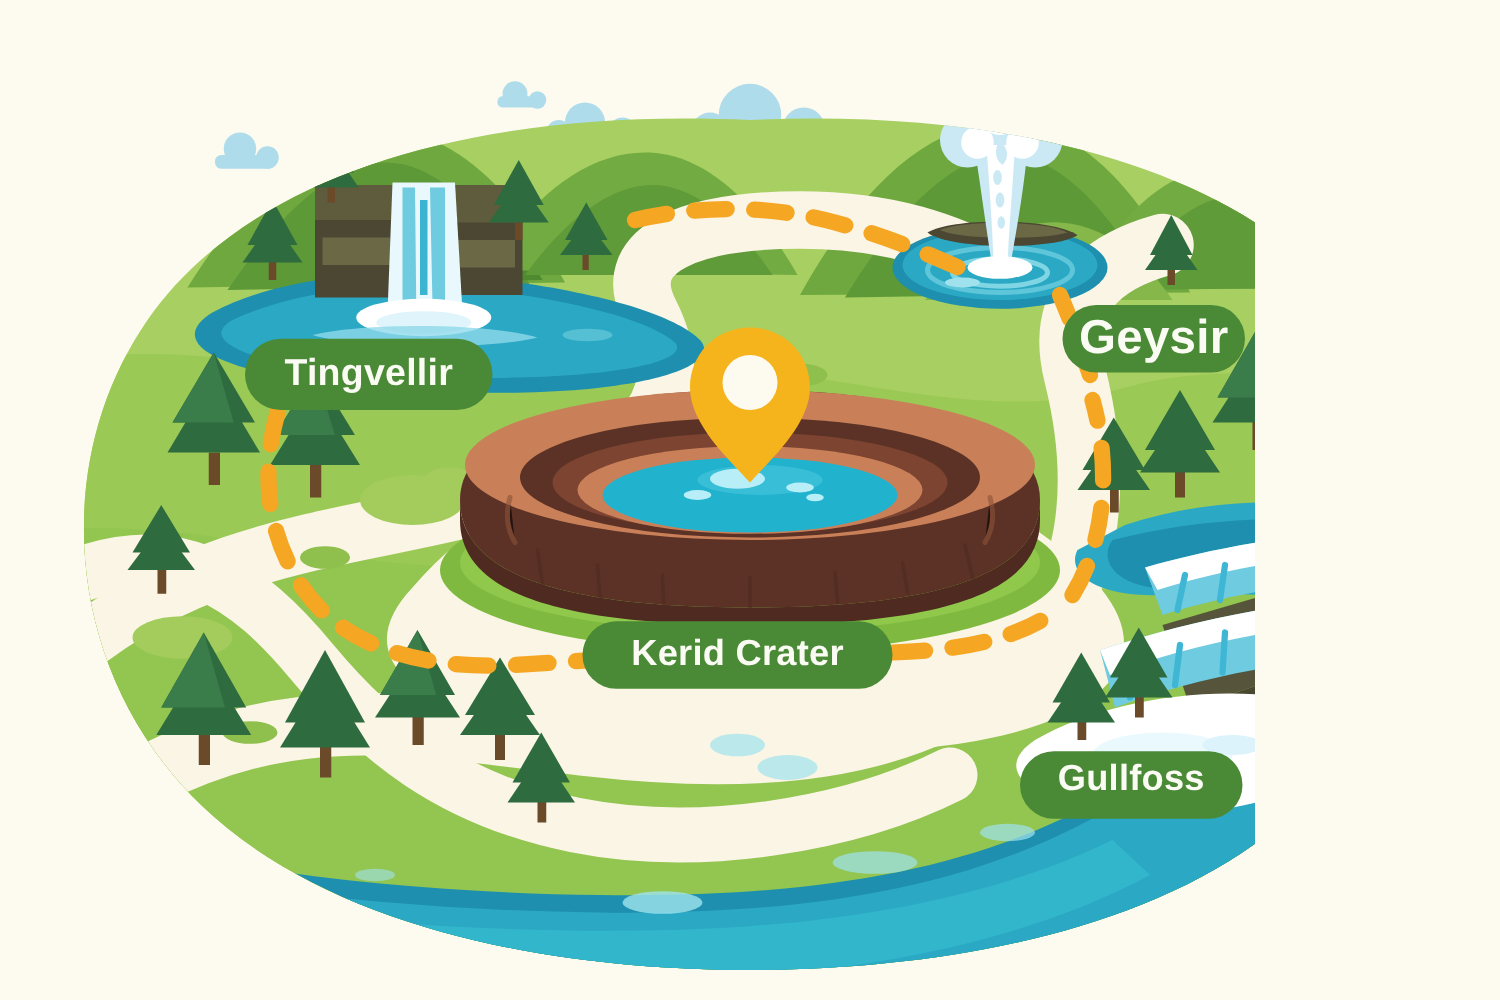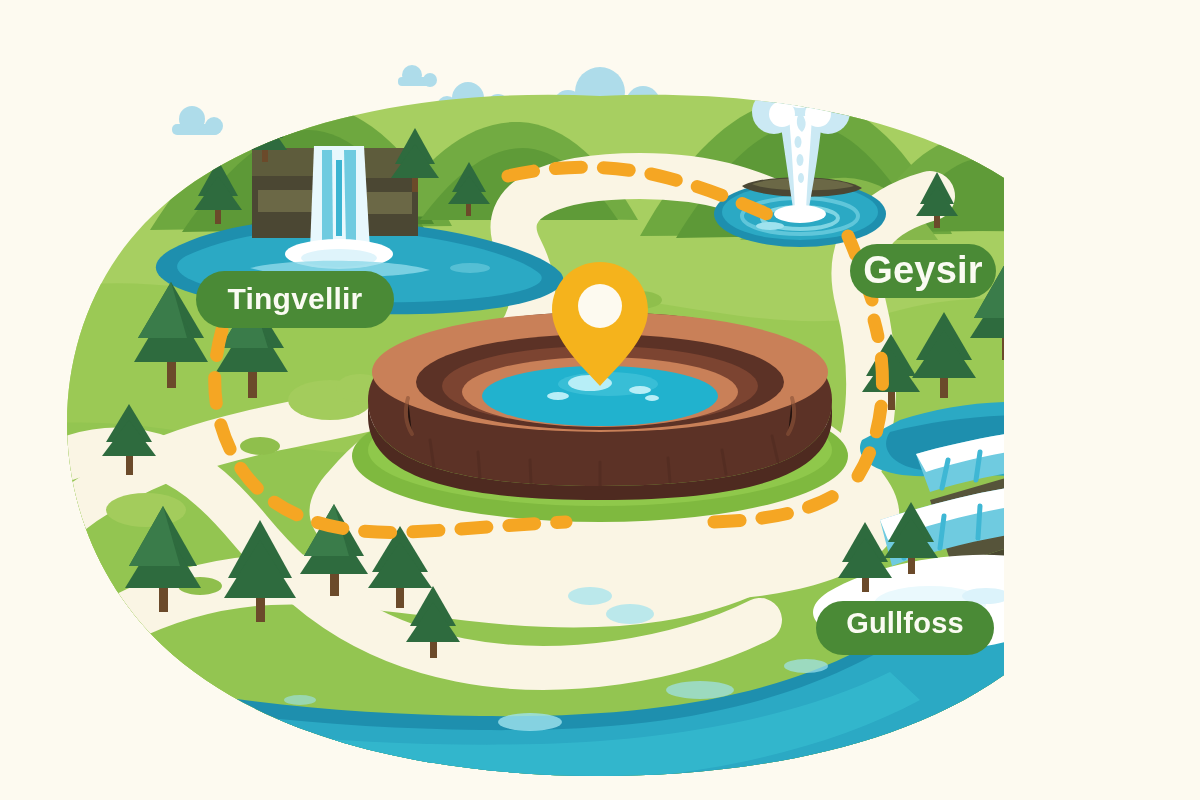--- a/index.html
+++ b/index.html
@@ -489,16 +489,17 @@
                C 616 368, 648 340, 648 310
                C 648 283, 627 262, 600 262 Z" fill="#F5B31C"></path>
       <circle cx="600" cy="306" r="22" fill="#FDFAF0"></circle>
     </g>
   </svg>
 
   <div class="label-badge" id="label-thingvellir">Tingvellir</div>
 
   <div class="label-badge" id="label-geysir">Geysir</div>
 
+  <div class="label-badge" id="label-kerid">Kerid Crater</div>
 
   <div class="label-badge" id="label-gullfoss">Gullfoss</div>
 
 </div>
 
 </body></html>

